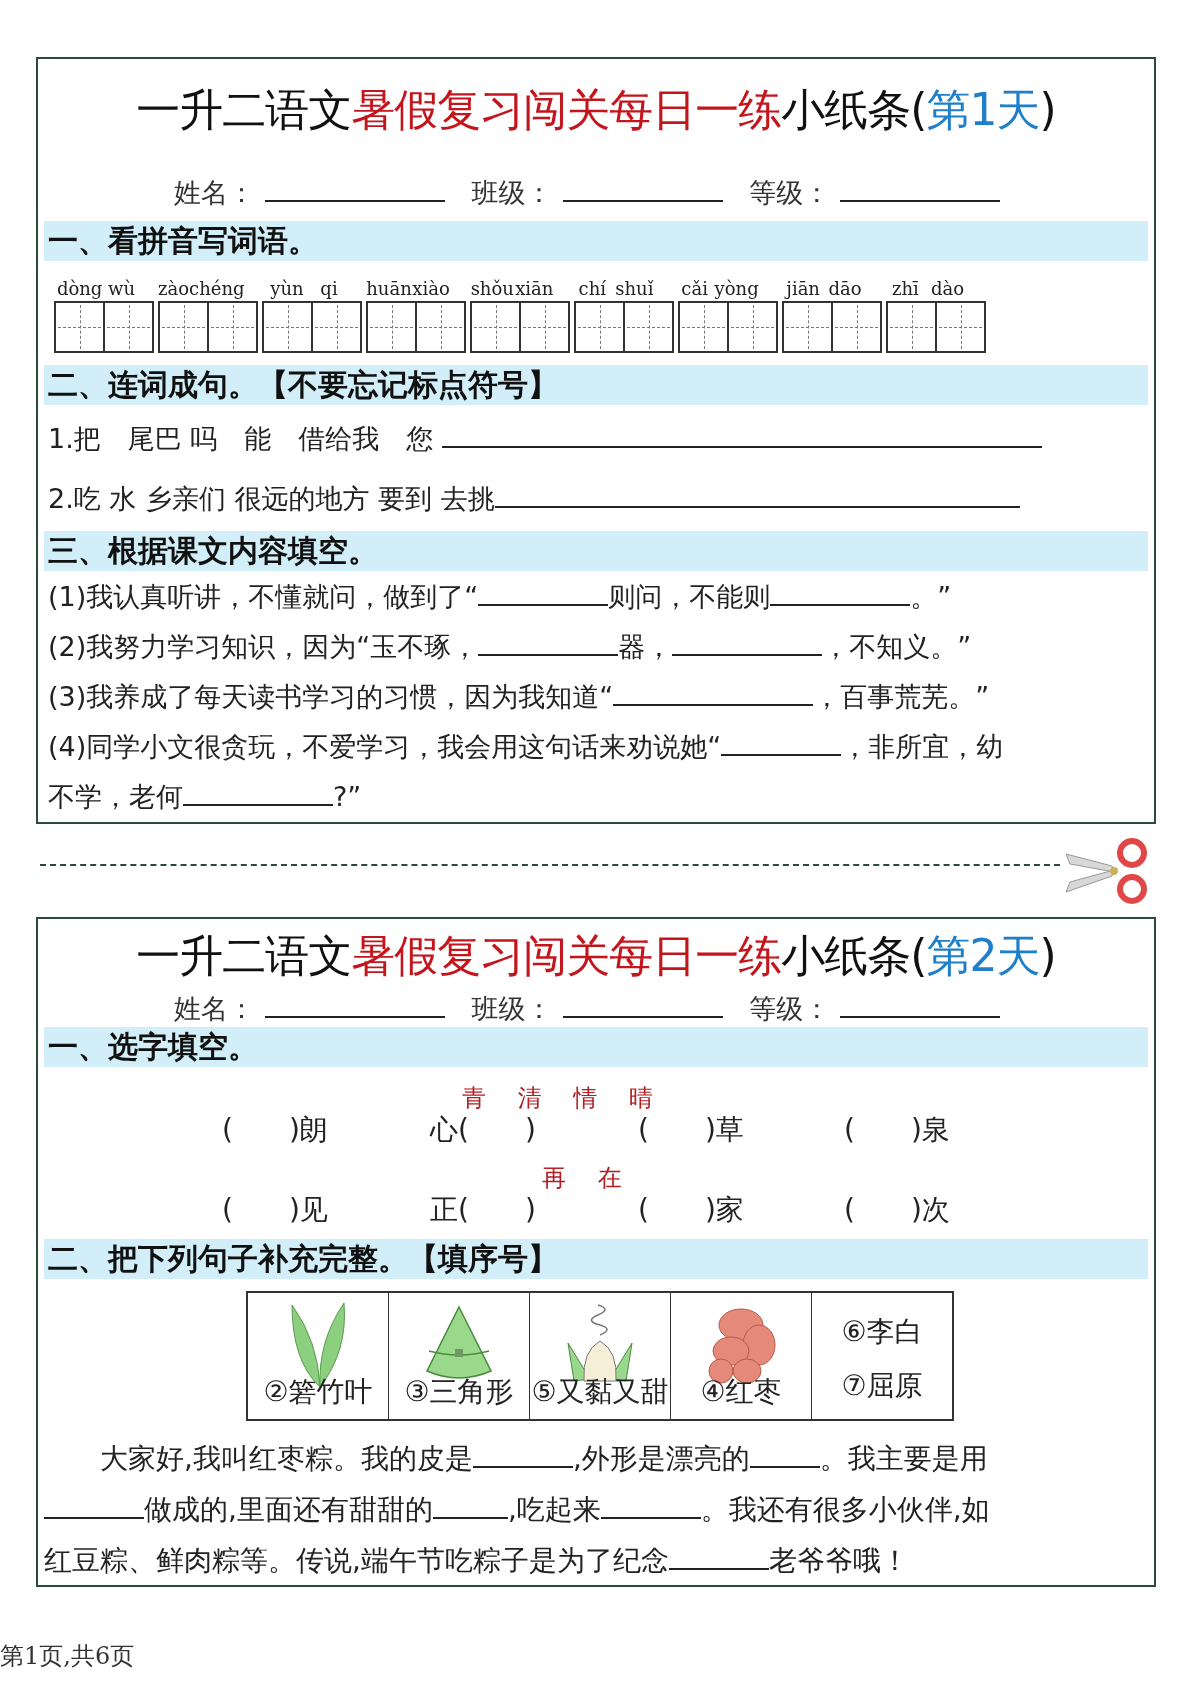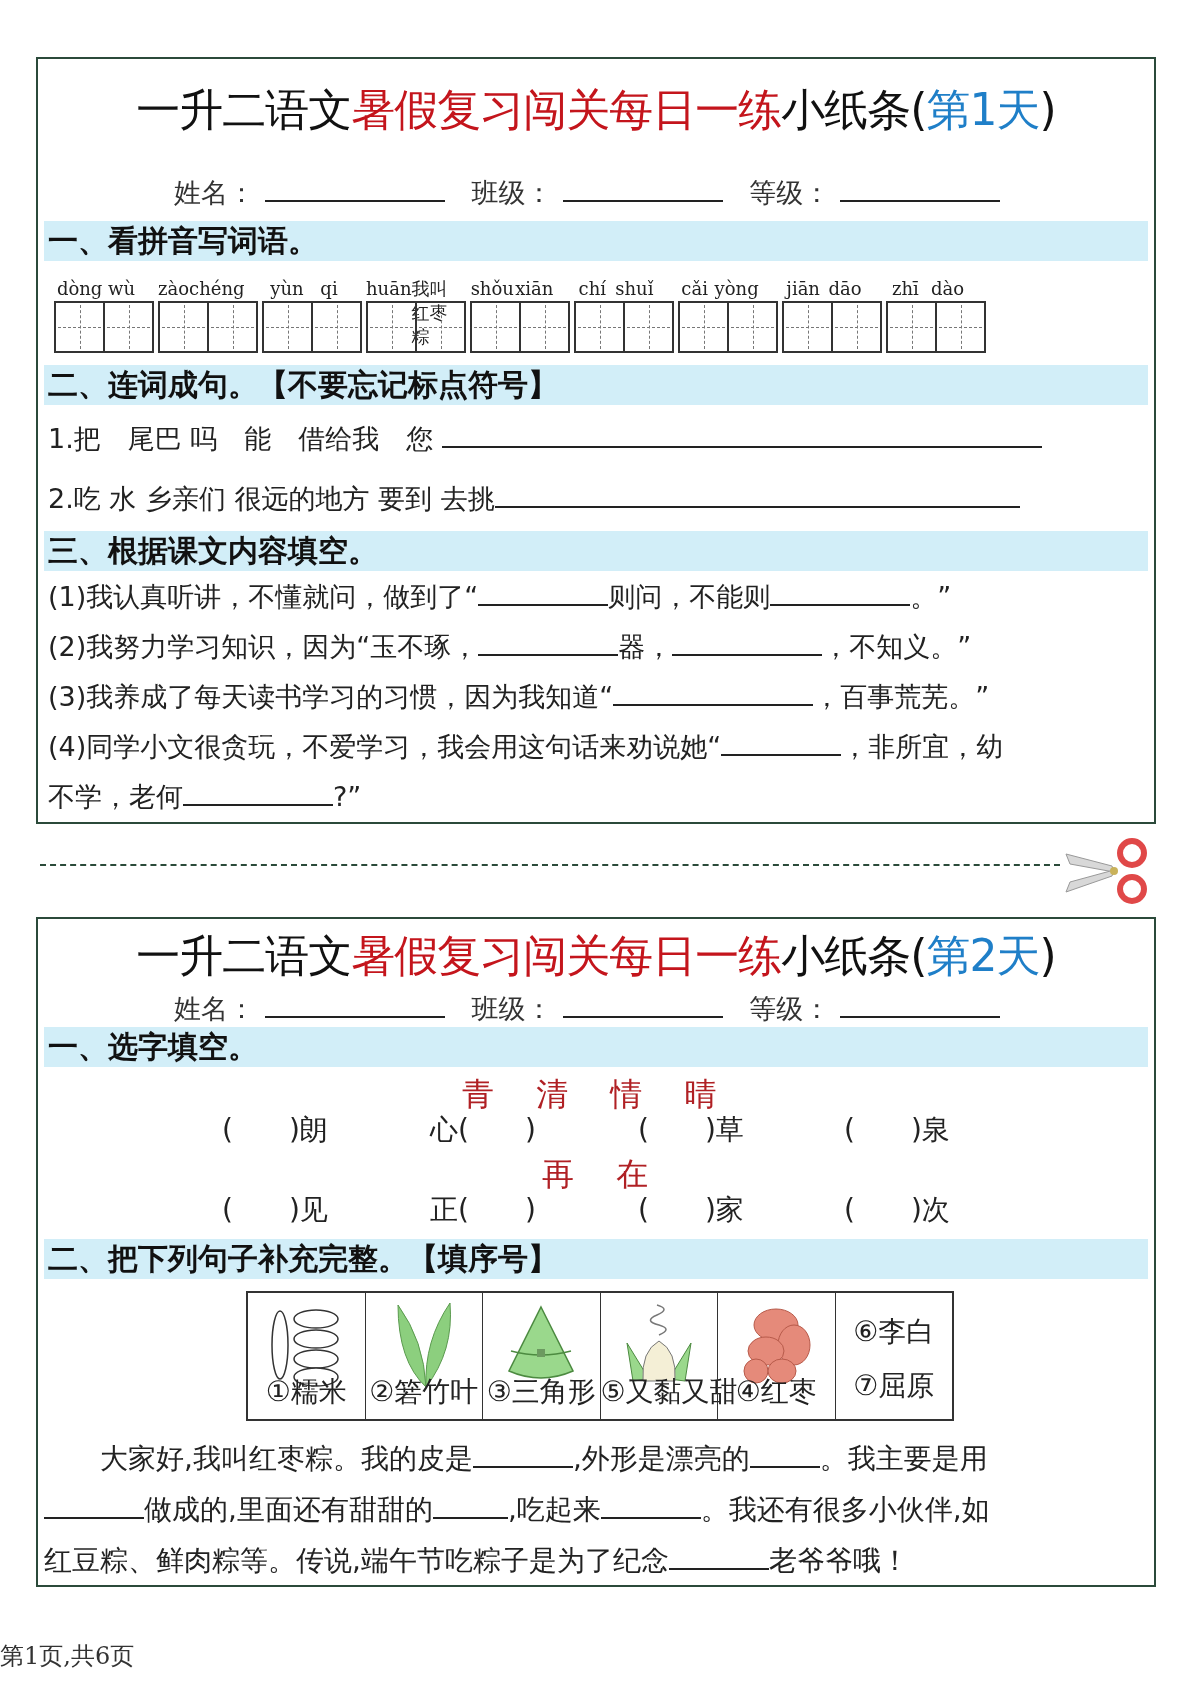--- a/index.html
+++ b/index.html
@@ -19,21 +19,21 @@
   .py{font-family:"DejaVu Serif","Liberation Serif",serif;font-size:18px;display:flex;justify-content:space-around;height:24px;line-height:24px;color:#222;}
   .boxes{display:flex;border:2px solid #333;height:48px;width:96px;}
   .cell{flex:1;position:relative;}
   .cell+.cell{border-left:2px solid #333;}
   .cell::before{content:"";position:absolute;left:50%;top:2px;bottom:2px;border-left:1px dashed #777;}
   .cell::after{content:"";position:absolute;top:50%;left:2px;right:2px;border-top:1px dashed #777;}
   .line{position:absolute;left:10px;font-size:27px;white-space:nowrap;color:#222;}
   .ul{display:inline-block;border-bottom:2px solid #222;height:24px;vertical-align:baseline;}
   .cut{position:absolute;left:40px;top:864px;width:1020px;border-top:2px dashed #2b4a3a;}
   .scissors{position:absolute;left:1062px;top:836px;width:90px;height:70px;}
-  .opts{position:absolute;font-size:32px;color:#b02024;letter-spacing:0;}
+  .opts{position:absolute;font-size:24px;color:#b02024;letter-spacing:0;margin-top:9px;}
   .brk{position:absolute;font-size:28px;color:#222;white-space:nowrap;}
   .imgtable{position:absolute;left:208px;top:372px;width:708px;height:130px;border:2px solid #333;display:flex;box-sizing:border-box;}
   .imgcell{flex:1;position:relative;border-left:1px solid #333;}
   .imgcell:first-child{border-left:none;}
   .imgcell .cap{position:absolute;bottom:8px;left:0;right:0;text-align:center;font-size:28px;color:#222;white-space:nowrap;}
   .imgcell svg{position:absolute;left:50%;top:8px;transform:translateX(-50%);}
   .para{position:absolute;left:6px;right:20px;font-size:28px;line-height:51px;color:#222;}
   .footer{position:absolute;top:1640px;left:0;width:100%;text-align:left;font-family:"DejaVu Serif","Liberation Serif",serif;font-size:24px;color:#333;}
 </style>
 </head>
@@ -78,21 +78,21 @@
           <span>qi</span>
         </div>
         <div class="boxes">
           <div class="cell"></div>
           <div class="cell"></div>
         </div>
       </div>
     <div class="pyitem">
         <div class="py">
           <span>huān</span>
-          <span>我叫红枣粽</span>
+          <span>xiào</span>
         </div>
         <div class="boxes">
           <div class="cell"></div>
           <div class="cell"></div>
         </div>
       </div>
     <div class="pyitem">
         <div class="py">
           <span>shǒu</span>
           <span>xiān</span>
@@ -200,30 +200,20 @@
   <div class="brk" style="left:184px;top:272px;">(　　)见</div>
   <div class="brk" style="left:392px;top:272px;">正(　　)</div>
   <div class="brk" style="left:600px;top:272px;">(　　)家</div>
   <div class="brk" style="left:806px;top:272px;">(　　)次</div>
 
   <div class="band" style="top:320px;">二、把下列句子补充完整。【填序号】</div>
 
   <div class="imgtable">
     <div class="imgcell">
       <svg width="80" height="88" viewBox="0 0 80 88">
-        <ellipse cx="14" cy="44" rx="8" ry="34" fill="#fff" stroke="#333" stroke-width="1.5"></ellipse>
-        <ellipse cx="50" cy="18" rx="22" ry="9" fill="#fff" stroke="#333" stroke-width="1.5"></ellipse>
-        <ellipse cx="50" cy="38" rx="22" ry="9" fill="#fff" stroke="#333" stroke-width="1.5"></ellipse>
-        <ellipse cx="50" cy="58" rx="22" ry="9" fill="#fff" stroke="#333" stroke-width="1.5"></ellipse>
-        <ellipse cx="50" cy="76" rx="22" ry="9" fill="#fff" stroke="#333" stroke-width="1.5"></ellipse>
-      </svg>
-      <div class="cap">①糯米</div>
-    </div>
-    <div class="imgcell">
-      <svg width="80" height="88" viewBox="0 0 80 88">
         <path d="M14 4 Q14 60 42 86 Q40 40 14 4 Z" fill="#8ccf7e" stroke="#5a9a4e"></path>
         <path d="M66 2 Q40 40 42 86 Q70 50 66 2 Z" fill="#8ccf7e" stroke="#5a9a4e"></path>
       </svg>
       <div class="cap">②箬竹叶</div>
     </div>
     <div class="imgcell">
       <svg width="80" height="88" viewBox="0 0 80 88">
         <path d="M40 6 L72 70 Q40 84 8 70 Z" fill="#9ad88c" stroke="#4c8a40" stroke-width="1.5"></path>
         <path d="M10 50 Q40 58 70 50" fill="none" stroke="#4c8a40" stroke-width="1.5"></path>
         <rect x="36" y="48" width="8" height="8" fill="#6c9a60"></rect>

